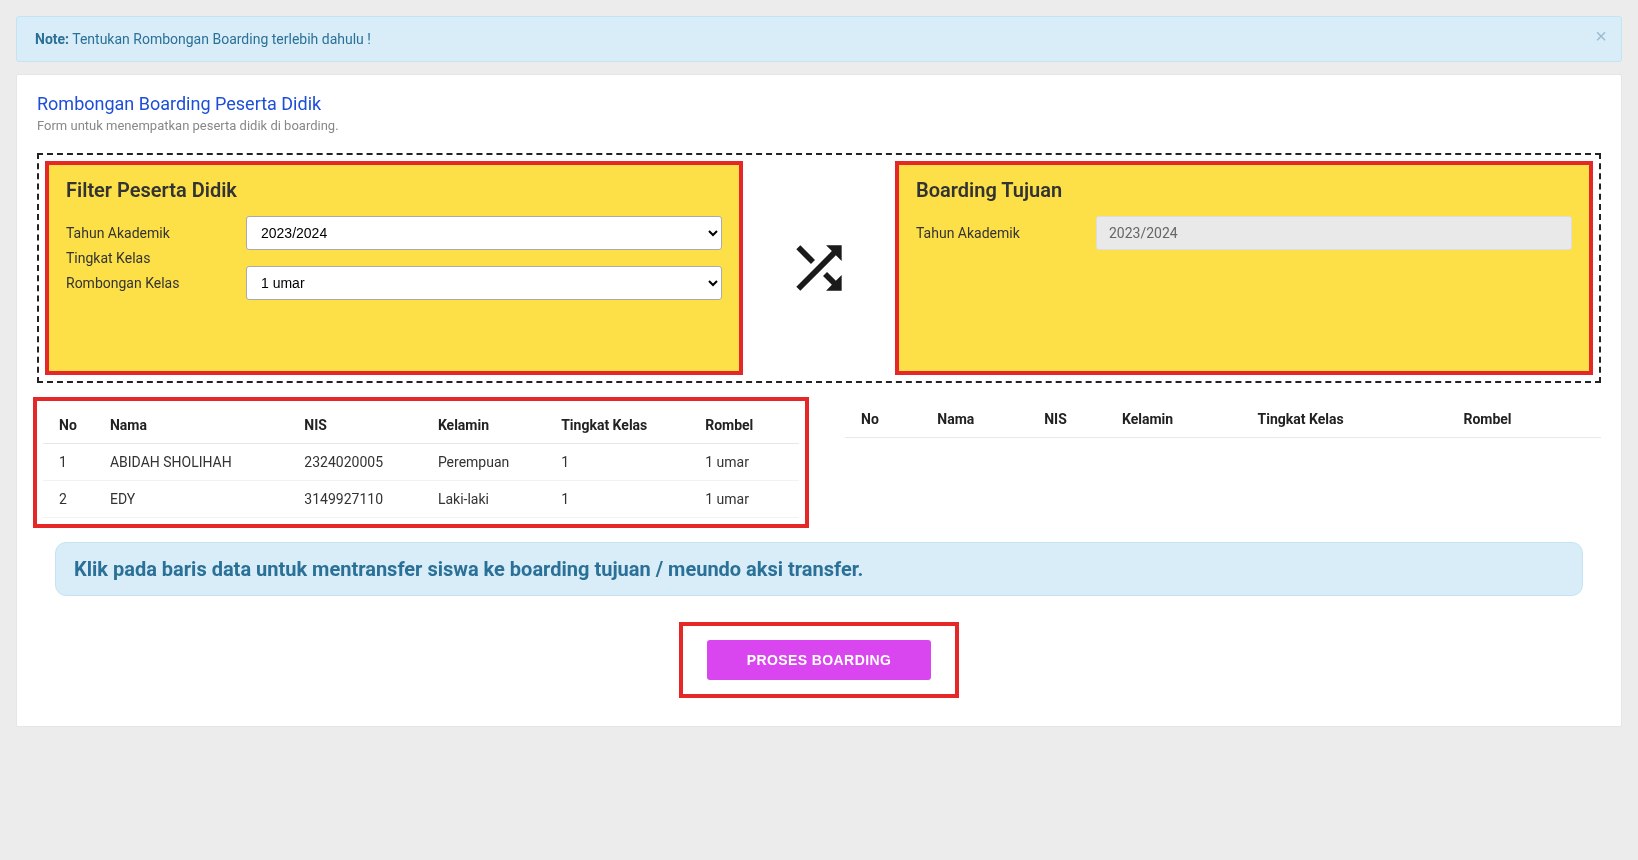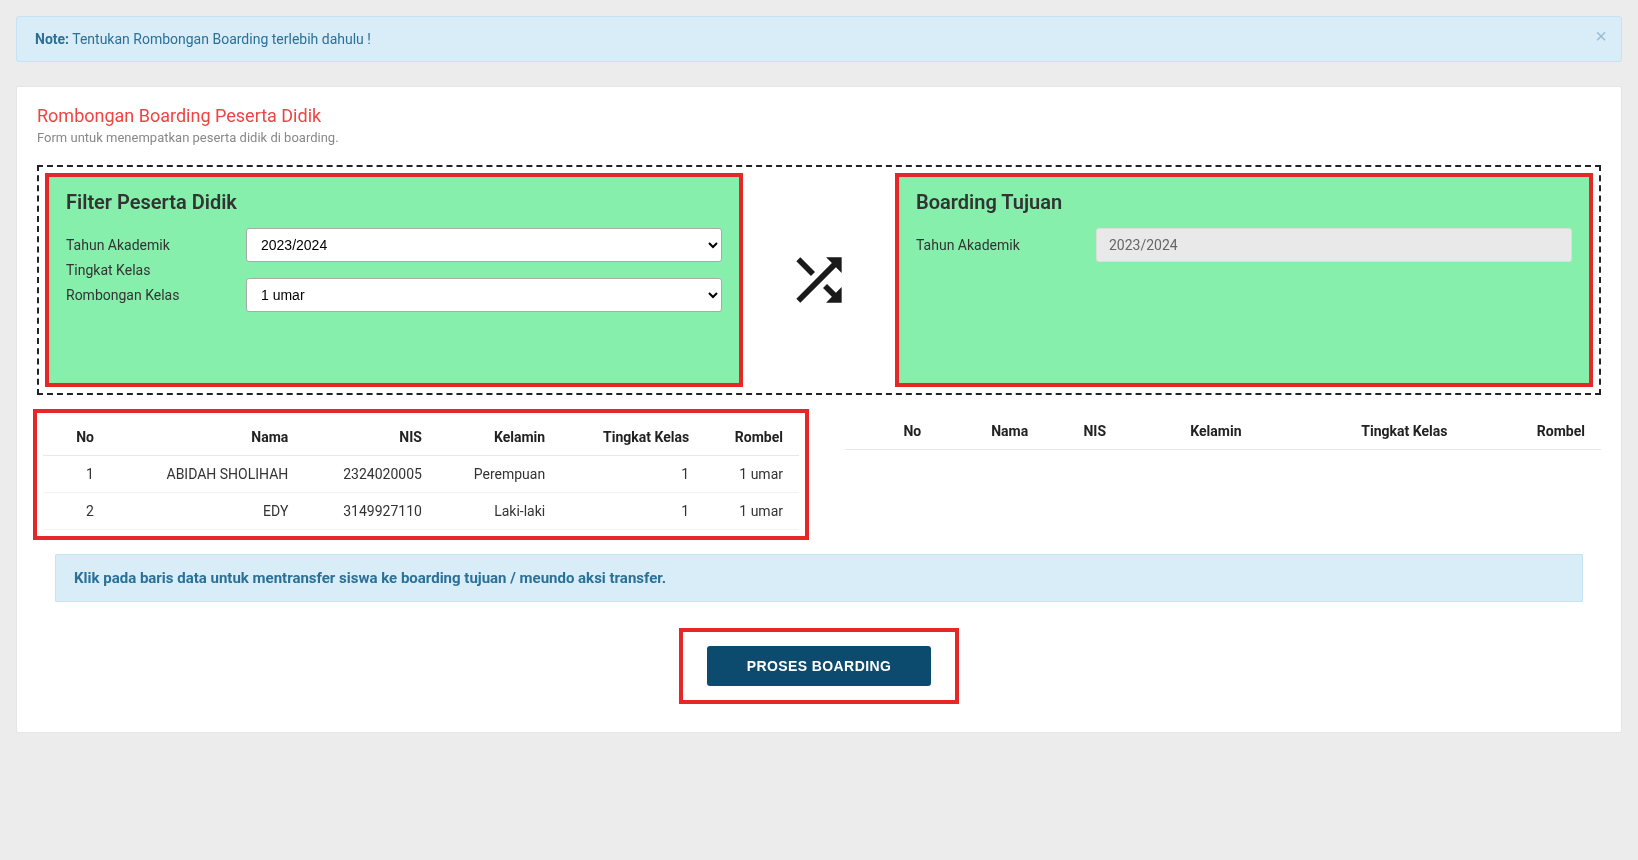--- a/index.html
+++ b/index.html
@@ -9,52 +9,52 @@
     color: #333;
     font-size: 14px;
     padding: 16px;
   }
   .alert-info {
     background: #d8edf8;
     border: 1px solid #c5e4f3;
     color: #2b7097;
     padding: 14px 18px;
     border-radius: 3px;
-    margin-bottom: 24px;
+    margin-bottom: 12px;
     position: relative;
   }
   .alert-info .note-label { font-weight: 700; }
   .alert-close {
     position: absolute;
     top: 8px; right: 14px;
     font-size: 20px;
     color: #9bbcd0;
     cursor: pointer;
     background: none; border: none;
   }
   .panel {
     background: #fff;
     border: 1px solid #e5e5e5;
     border-radius: 2px;
     padding: 18px 20px;
     margin-bottom: 18px;
   }
-  .panel-title { font-size: 18px; font-weight: 400; color: #ef4444; margin-bottom: 4px;}
+  .panel-title { font-size: 18px; font-weight: 400; color: #1d4ed8; margin-bottom: 4px;}
   .panel-sub { font-size: 13px; color: #888; margin-bottom: 20px; }
   .filter-outer {
     border: 2px dashed #222;
     padding: 8px;
     display: flex;
     align-items: center;
     gap: 18px;
     margin-bottom: 18px;
   }
   .filter-box {
     flex: 1;
-    background: #86efac;
+    background: #fde047;
     border: 1px solid #e0e0e0;
     padding: 14px 18px 20px 18px;
     min-height: 210px;
   }
   .highlight {
     outline: 4px solid #e62727;
     outline-offset: -2px;
   }
   .filter-box h3 {
     font-size: 20px;
@@ -104,48 +104,48 @@
     display: flex;
     gap: 40px;
     margin-bottom: 18px;
   }
   .table-wrap { flex: 1; }
   .table-wrap.highlight-table {
     outline: 4px solid #e62727;
     padding: 6px;
   }
   table { width: 100%; border-collapse: collapse; }
-  th, td { text-align: right; padding: 10px 8px; font-size: 14px; }
+  th, td { text-align: left; padding: 10px 8px; font-size: 14px; }
   th { font-weight: 700; color: #222; border-bottom: 1px solid #e8e8e8;}
   tbody tr { border-bottom: 1px solid #f2f2f2; }
   tbody tr td:first-child, thead tr th:first-child { padding-left: 16px;}
   tbody tr td:last-child, thead tr th:last-child { padding-right: 16px;}
 
   .instruction {
     background: #d8edf8;
     border: 1px solid #c5e4f3;
     color: #2b7097;
     padding: 14px 18px;
-    border-radius: 1px;
+    border-radius: 11px;
     font-weight: 700;
-    font-size: 15px;
+    font-size: 20px;
     margin: 0 18px 26px 18px;
   }
   .action-wrap {
     display:flex;
     justify-content:center;
     padding-bottom: 10px;
   }
   .action-highlight {
     border: 4px solid #e62727;
     padding: 14px 24px;
     display: inline-block;
   }
   .btn-process {
-    background: #0c4a6e;
+    background: #d946ef;
     border: none;
     color: #fff;
     font-weight: 700;
     font-size: 14px;
     padding: 12px 40px;
     border-radius: 3px;
     letter-spacing: 0.4px;
     cursor: pointer;
   }
 </style>

